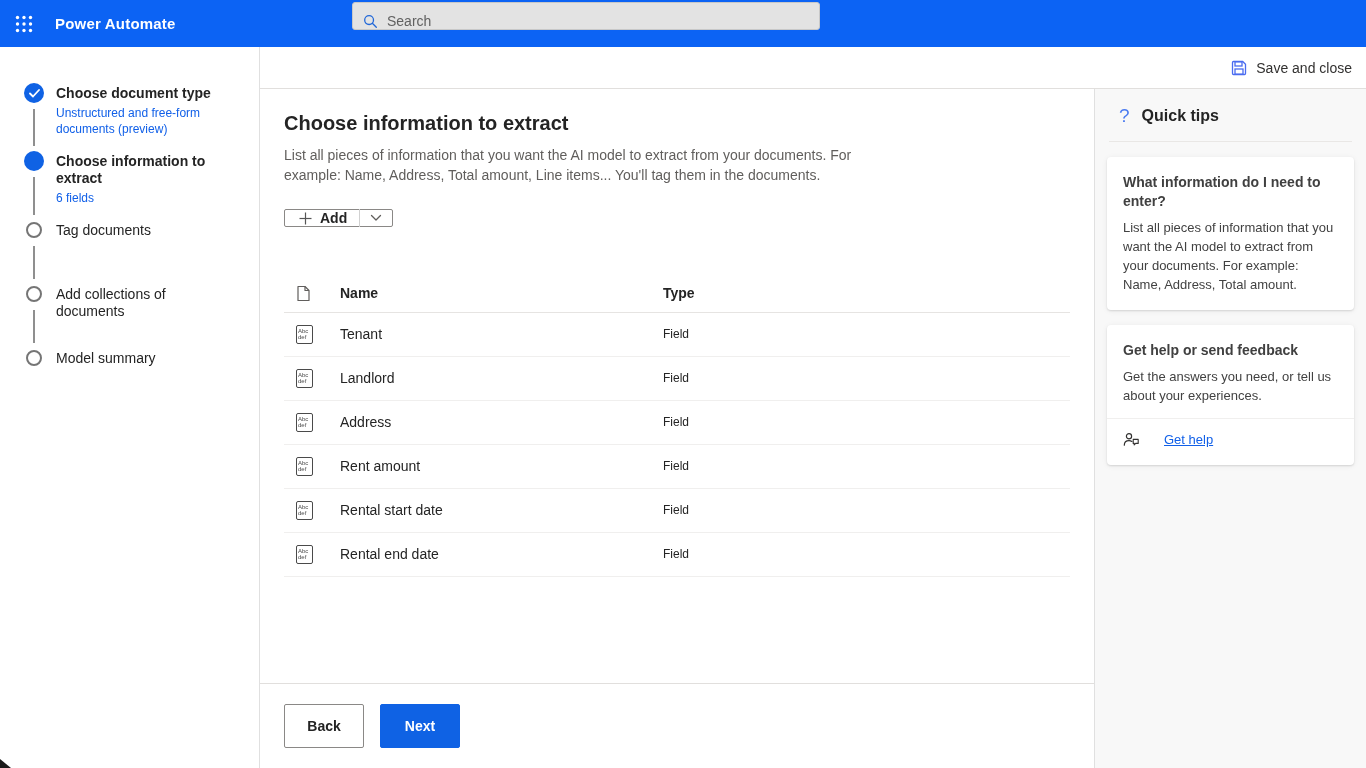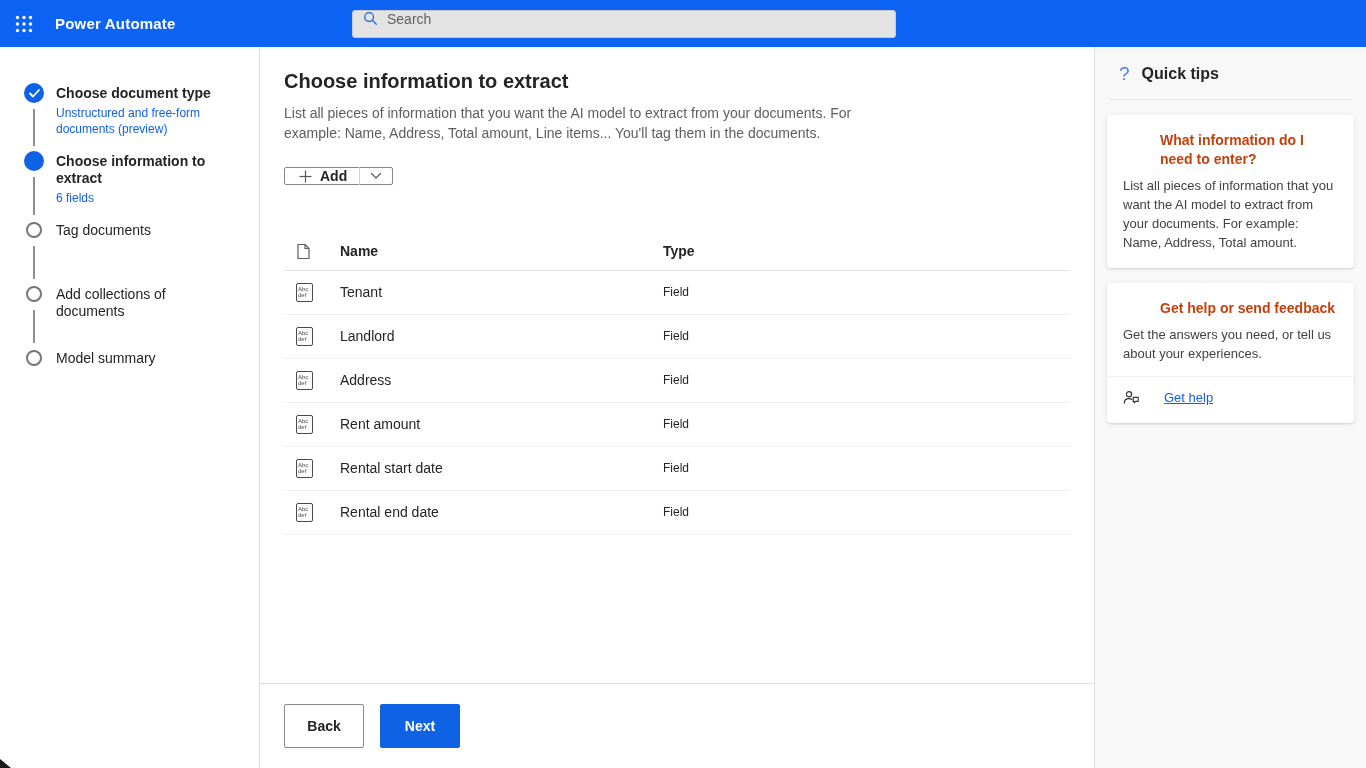--- a/index.html
+++ b/index.html
@@ -15,23 +15,23 @@
   .topbar {
     height: 47px; background: #0C63F4; display: flex; align-items: center;
     position: relative; z-index: 5;
   }
   .waffle-btn {
     width: 47px; height: 47px; display: flex; align-items: center; justify-content: center;
     cursor: pointer; background: transparent; border: none;
   }
   .app-title { color: #ffffff; font-size: 15px; font-weight: 700; margin-left: 8px; letter-spacing: .2px; }
   .searchbox {
-    position: absolute; left: 352px; top: 10px; width: 544px; height: 28px;
+    position: absolute; left: 352px; top: 2px; width: 468px; height: 28px;
     background: #e3e3e3; border: 1px solid #c8c8c8; border-radius: 3px;
-    display: flex; align-items: flex-start; padding: 0 10px;
+    display: flex; align-items: flex-end; padding: 0 10px;
   }
   .searchbox svg { flex: 0 0 auto; }
   .searchbox input {
     border: none; outline: none; background: transparent; flex: 1;
     font-size: 14px; color: #242424; margin-left: 9px;
     font-family: "Liberation Sans", "DejaVu Sans", sans-serif;
   }
   .searchbox input::placeholder { color: #616161; }
 
   
@@ -121,21 +121,21 @@
     border-left: 1px solid #e0e0e0; padding: 0 12px; overflow: hidden;
   }
   .tips-header { display: flex; align-items: center; gap: 12px; padding: 17px 6px 15px 12px; }
   .tips-qmark { color: #4C7CF0; font-size: 19px; font-weight: 400; line-height: 20px; }
   .tips-title { font-size: 16px; font-weight: 700; color: #242424; }
   .tips-divider { border-bottom: 1px solid #e9e7e5; margin: 0 2px; }
   .tip-card {
     background: #fff; border-radius: 4px; margin-top: 15px; padding: 16px;
     box-shadow: 0 1px 2px rgba(0,0,0,.12), 0 1px 6px rgba(0,0,0,.06);
   }
-  .tip-heading { font-size: 14px; font-weight: 700; color: #c2410c; line-height: 19px; margin-left: 37px; }
+  .tip-heading { font-size: 14px; font-weight: 700; color: #404040; line-height: 19px; }
   .tip-body { font-size: 13px; color: #424242; line-height: 19px; margin-top: 7px; }
   .tip-link-row {
     border-top: 1px solid #f0efee; margin: 13px -16px 0 -16px; padding: 12px 16px 2px 16px;
     display: flex; align-items: center; gap: 24px;
   }
   .tip-link { font-size: 13px; color: #1160E8; text-decoration: underline; cursor: pointer; }
 
   
   .cursor-artifact {
     position: absolute; left: 0; bottom: 0; width: 11px; height: 9px;
@@ -213,20 +213,30 @@
       <div class="step-marker">
         <div class="step-circle"></div>
       </div>
       <div class="step-title">Model summary</div>
     </div>
 
   </aside>
 
   <div class="right-region">
 
+    <div class="commandbar">
+      <button class="save-close">
+        <svg width="18" height="18" viewBox="0 0 18 18">
+          <path d="M2.5 3.5 a1 1 0 0 1 1-1 h9.2 l2.8 2.8 v9.2 a1 1 0 0 1 -1 1 h-11 a1 1 0 0 1 -1-1 z" fill="none" stroke="#4A6CF0" stroke-width="1.3"></path>
+          <rect x="5" y="2.8" width="7" height="4.2" fill="none" stroke="#4A6CF0" stroke-width="1.3"></rect>
+          <rect x="5" y="10" width="8" height="5.2" fill="none" stroke="#4A6CF0" stroke-width="1.3"></rect>
+        </svg>
+        <span>Save and close</span>
+      </button>
+    </div>
 
     <div class="content-row">
 
       <main class="main-col">
         <div class="main-scroll">
           <h1 class="page-title">Choose information to extract</h1>
           <p class="page-desc">List all pieces of information that you want the AI model to extract from your documents. For example: Name, Address, Total amount, Line items... You'll tag them in the documents.</p>
 
           <button class="add-btn">
             <span class="plus">

